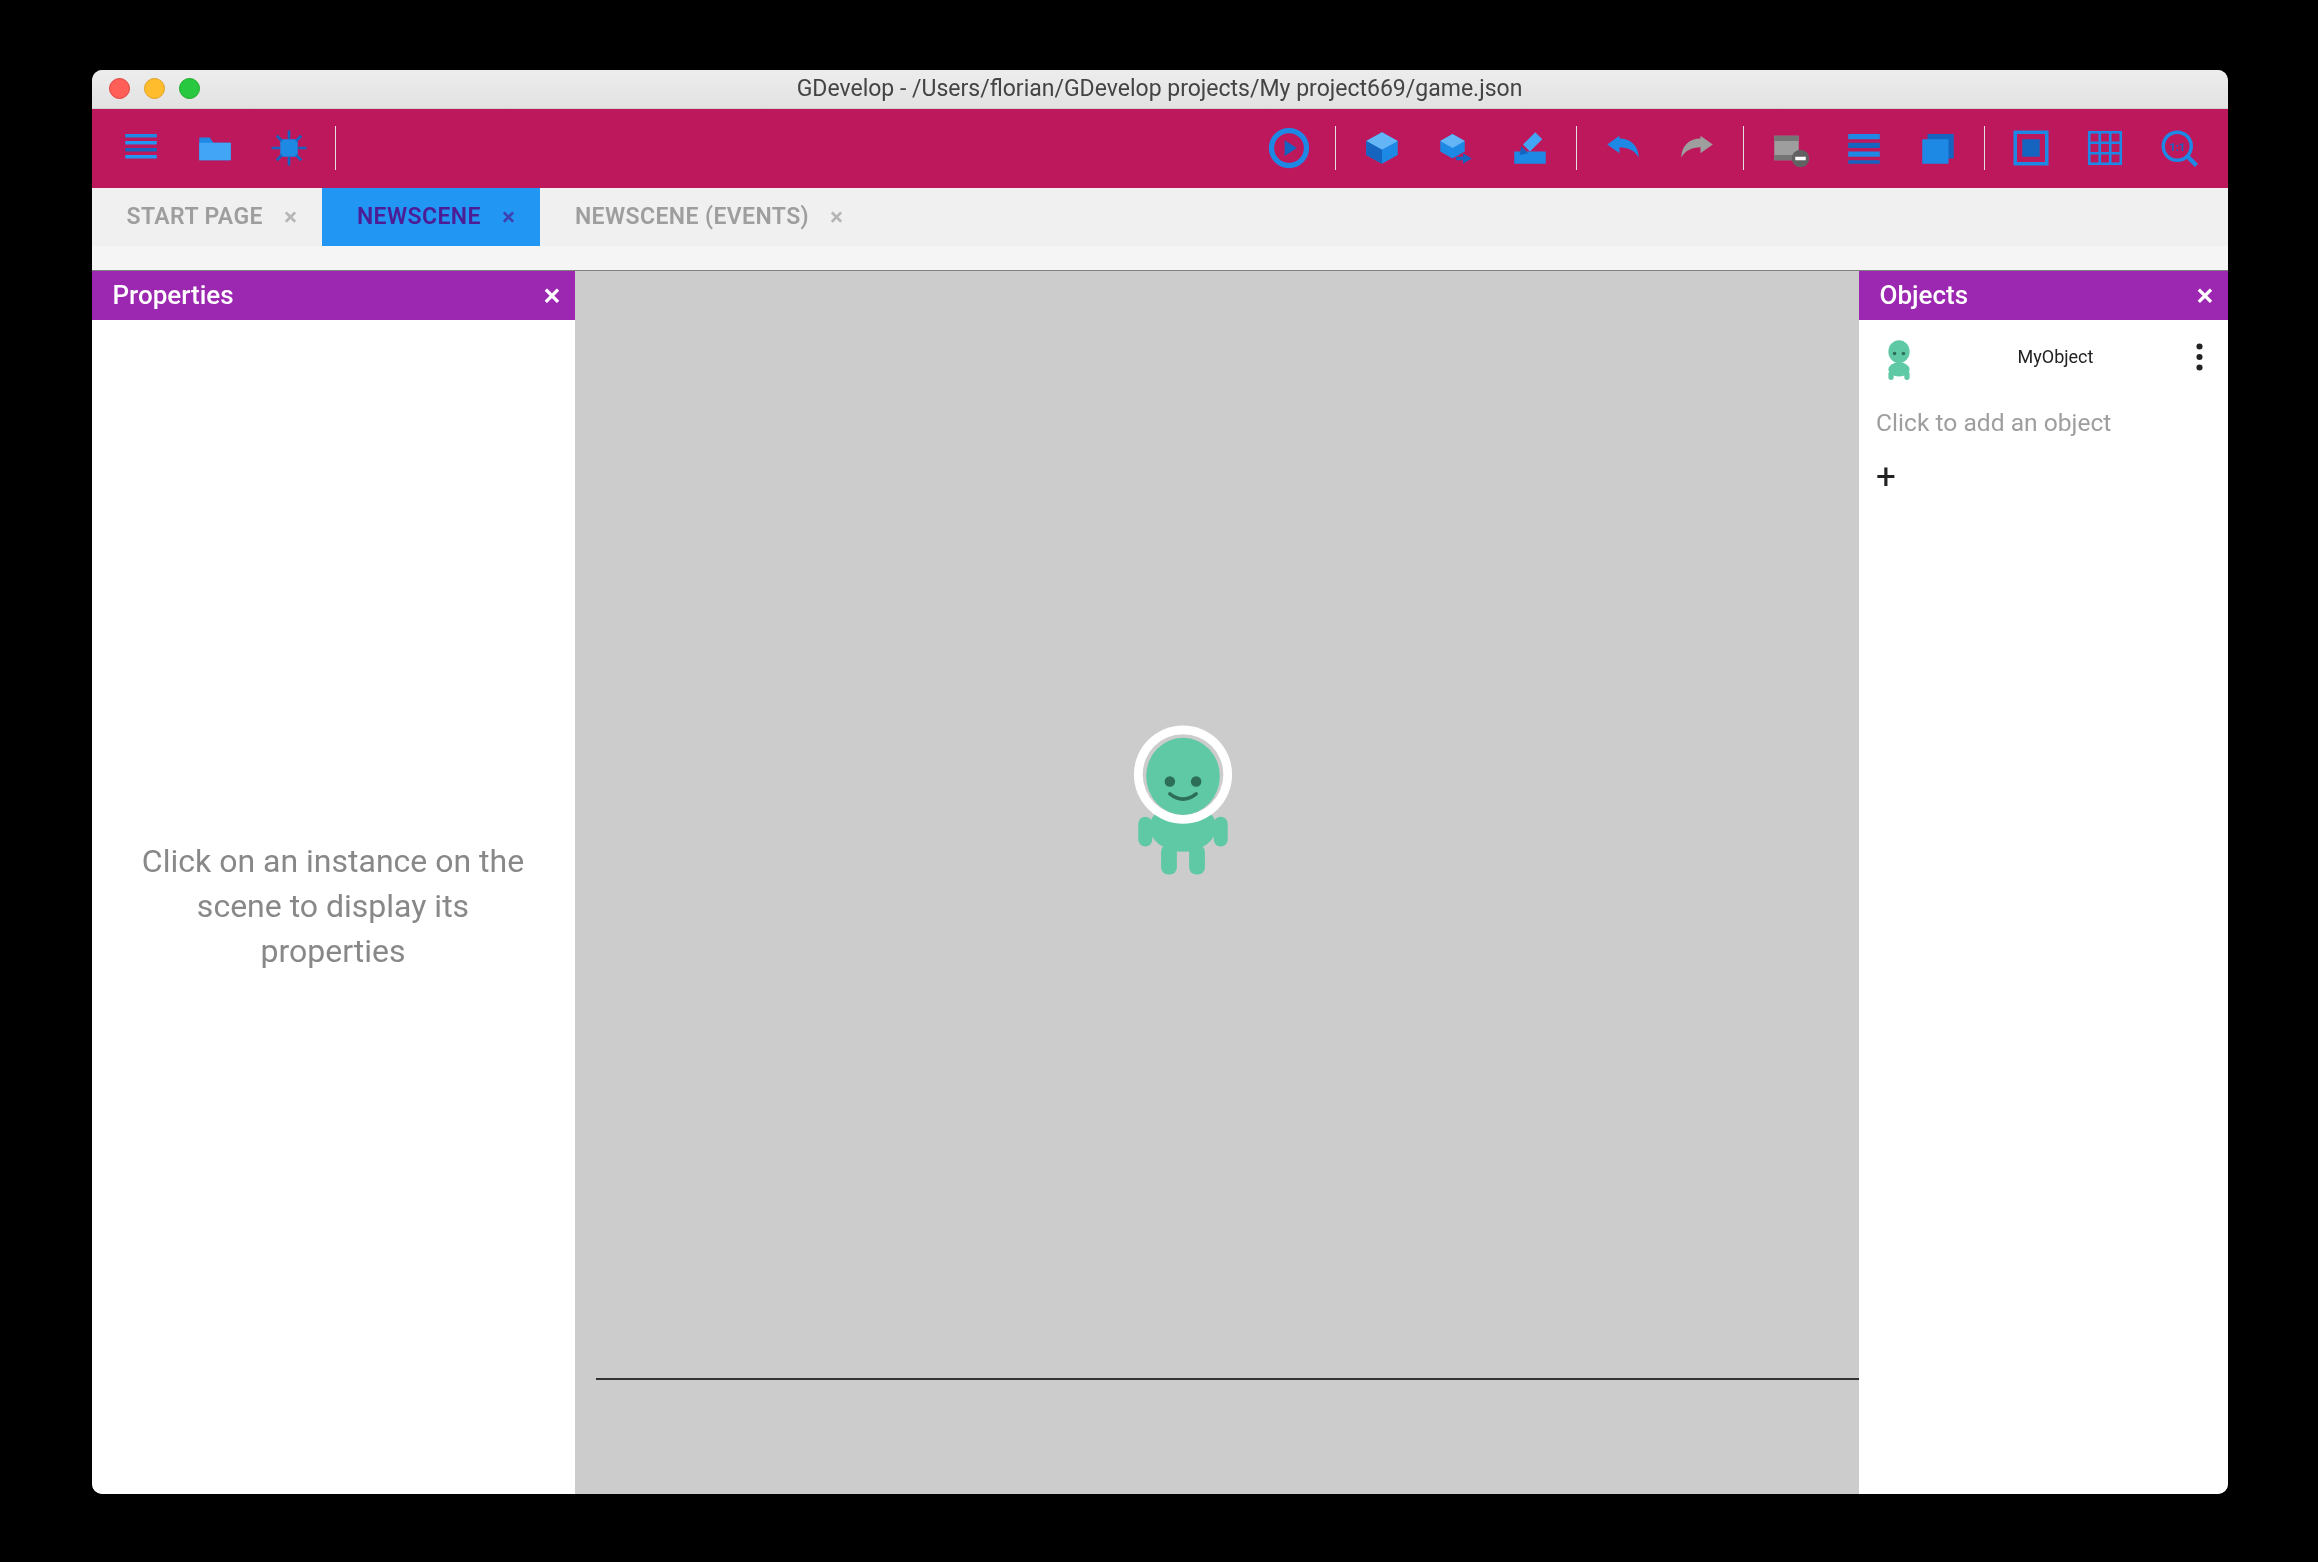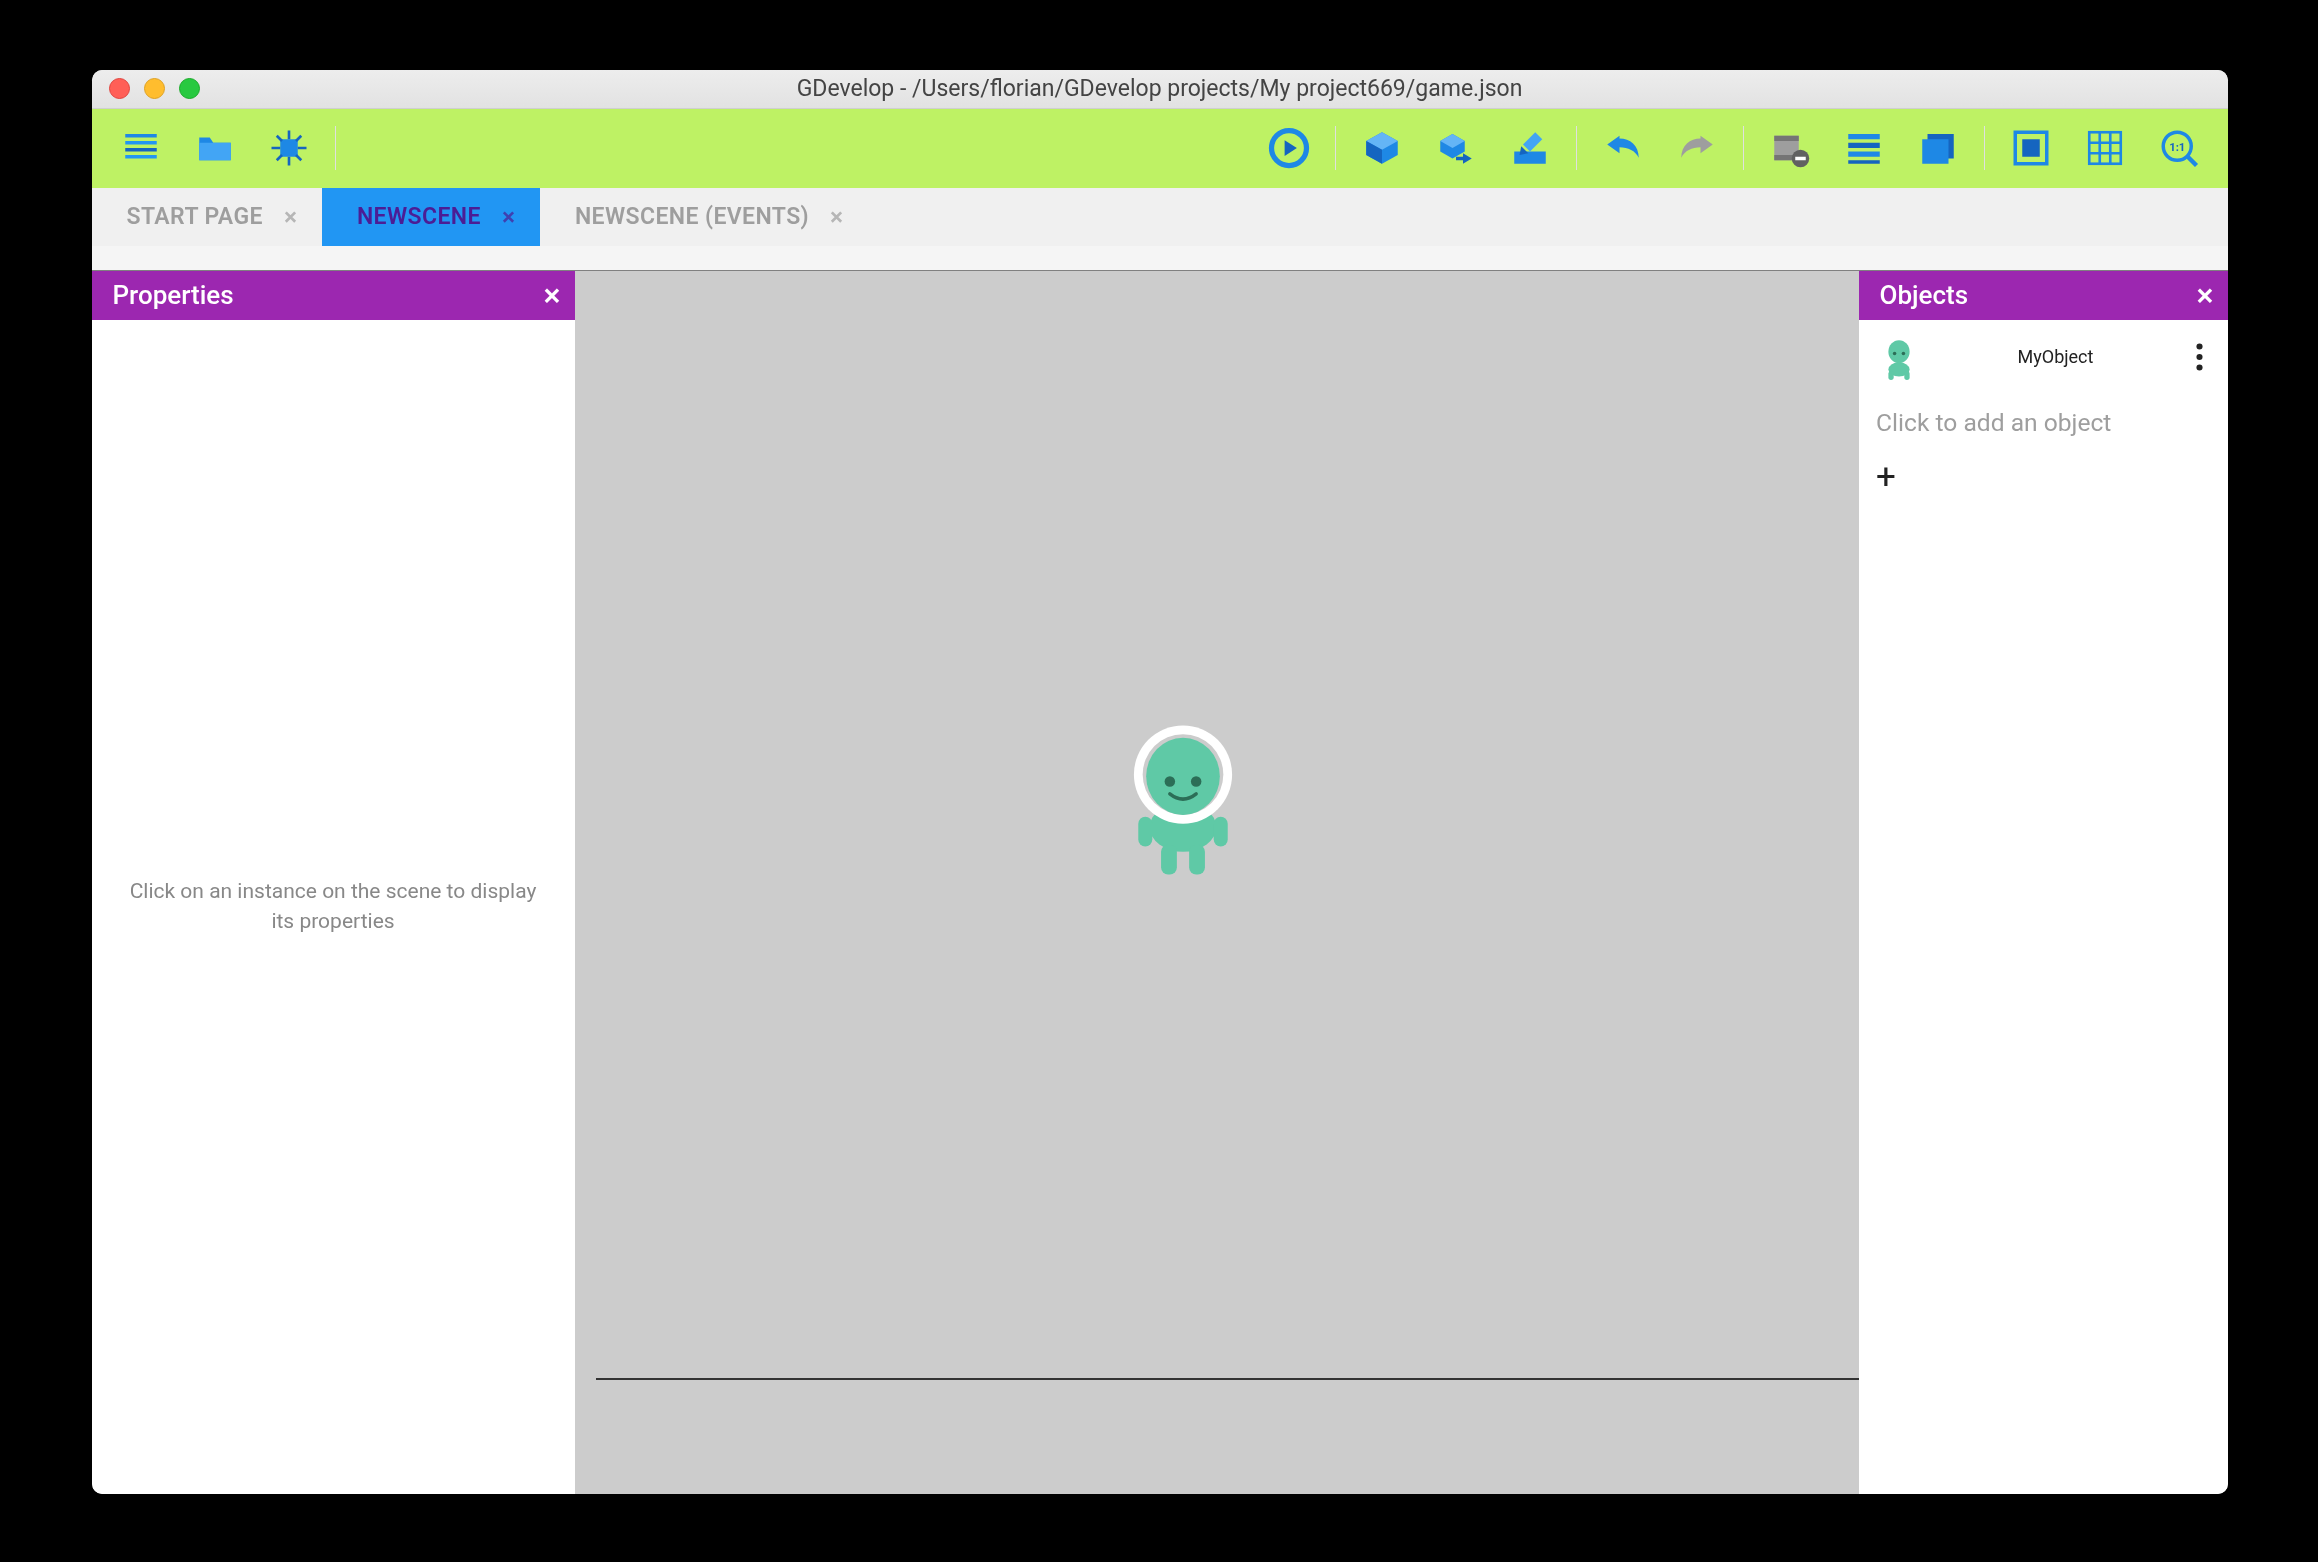--- a/index.html
+++ b/index.html
@@ -44,21 +44,21 @@
     position: absolute;
     left: 0; right: 0;
     text-align: center;
     font-size: 23px;
     color: #444;
     pointer-events: none;
   }
   
   .toolbar {
     height: 79px;
-    background: #bef264;
+    background: #be185d;
     display: flex;
     align-items: center;
     padding: 0 14px;
     gap: 4px;
   }
   .tb-btn {
     width: 70px; height: 62px;
     display: flex; align-items: center; justify-content: center;
     cursor: pointer;
   }
@@ -129,21 +129,21 @@
     display: flex;
     flex-direction: column;
   }
   .panel-left .placeholder {
     flex: 1;
     display: flex;
     align-items: center;
     justify-content: center;
     text-align: center;
     color: #888;
-    font-size: 21px;
+    font-size: 32px;
     padding: 0 35px;
     line-height: 1.4;
   }
   
   .obj-row {
     display: flex;
     align-items: center;
     padding: 14px 17.6px;
     gap: 17.6px;
     cursor: pointer;

